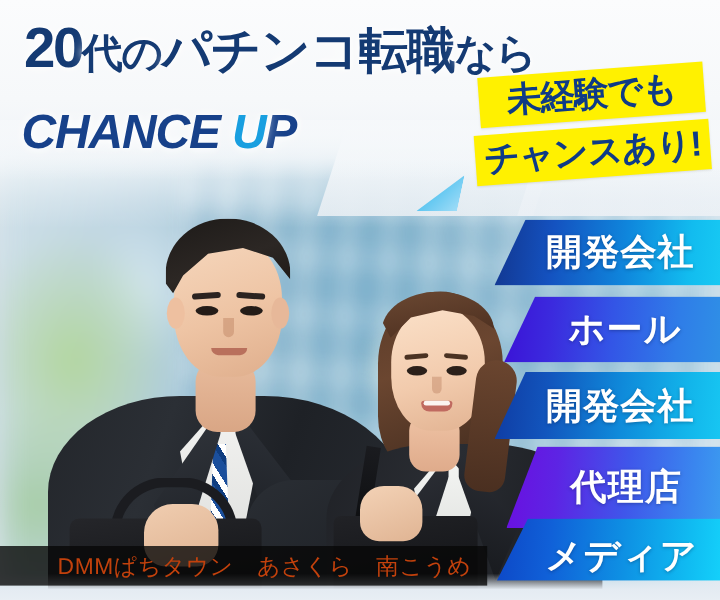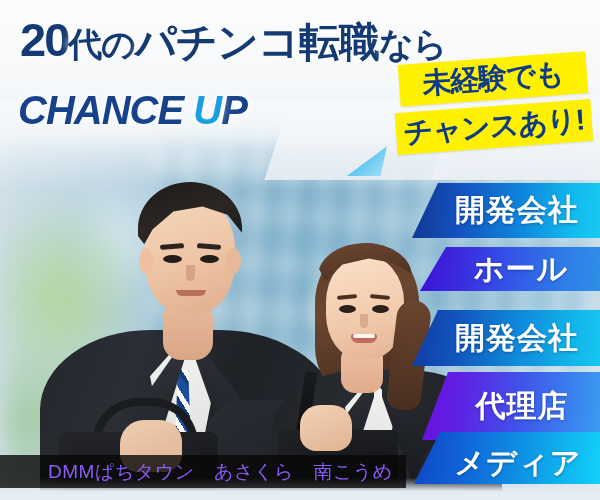--- a/index.html
+++ b/index.html
@@ -251,31 +251,31 @@
   
   .catbar{
     position:absolute;right:0;
     display:flex;align-items:center;justify-content:center;
     color:#ffffff;font-weight:bold;font-size:30px;letter-spacing:1px;
     clip-path:polygon(26px 0,100% 0,100% 100%,0 100%);
     text-shadow:0 1px 3px rgba(0,20,60,.35);
     padding-left:22px;box-sizing:border-box;
   }
   .cat-1{top:183px;width:188px;height:55px;background:linear-gradient(95deg,#12368f 0%,#1452c0 26%,#0f86dc 58%,#12bcef 86%,#17c9f3 100%);}
-  .cat-2{top:247px;width:180px;height:44px;background:linear-gradient(95deg,#3b11d6 0%,#3b2ade 22%,#3355e6 50%,#2f7de8 80%,#2f8fe6 100%);}
+  .cat-2{top:247px;width:180px;height:55px;background:linear-gradient(95deg,#3b11d6 0%,#3b2ade 22%,#3355e6 50%,#2f7de8 80%,#2f8fe6 100%);}
   .cat-3{top:310px;width:188px;height:56px;background:linear-gradient(95deg,#0f3ba2 0%,#1255bd 24%,#0f8ada 56%,#12b4ea 84%,#17c6f2 100%);}
   .cat-4{top:372px;width:178px;height:68px;background:linear-gradient(95deg,#6a0fe0 0%,#5d24e4 24%,#3f56ea 56%,#3a86ef 86%,#3c9bf0 100%);}
   .cat-5{top:432px;width:186px;height:52px;background:linear-gradient(95deg,#0d47c6 0%,#1060d8 24%,#0e92e4 58%,#10bcf2 86%,#14d0fa 100%);align-items:flex-end;}
 
   
   .credit{
     position:absolute;left:0;top:455px;width:406px;height:33px;
     background:rgba(8,8,8,.80);
     display:flex;align-items:center;
-    color:#8b5cf6;font-size:19px;letter-spacing:.5px;
+    color:#c2410c;font-size:19px;letter-spacing:.5px;
     padding-left:48px;box-sizing:border-box;
   }
 </style>
 </head>
 <body>
 
 <div id="banner">
 
   <div class="bg-base"></div>
   <div class="bg-office"></div>

